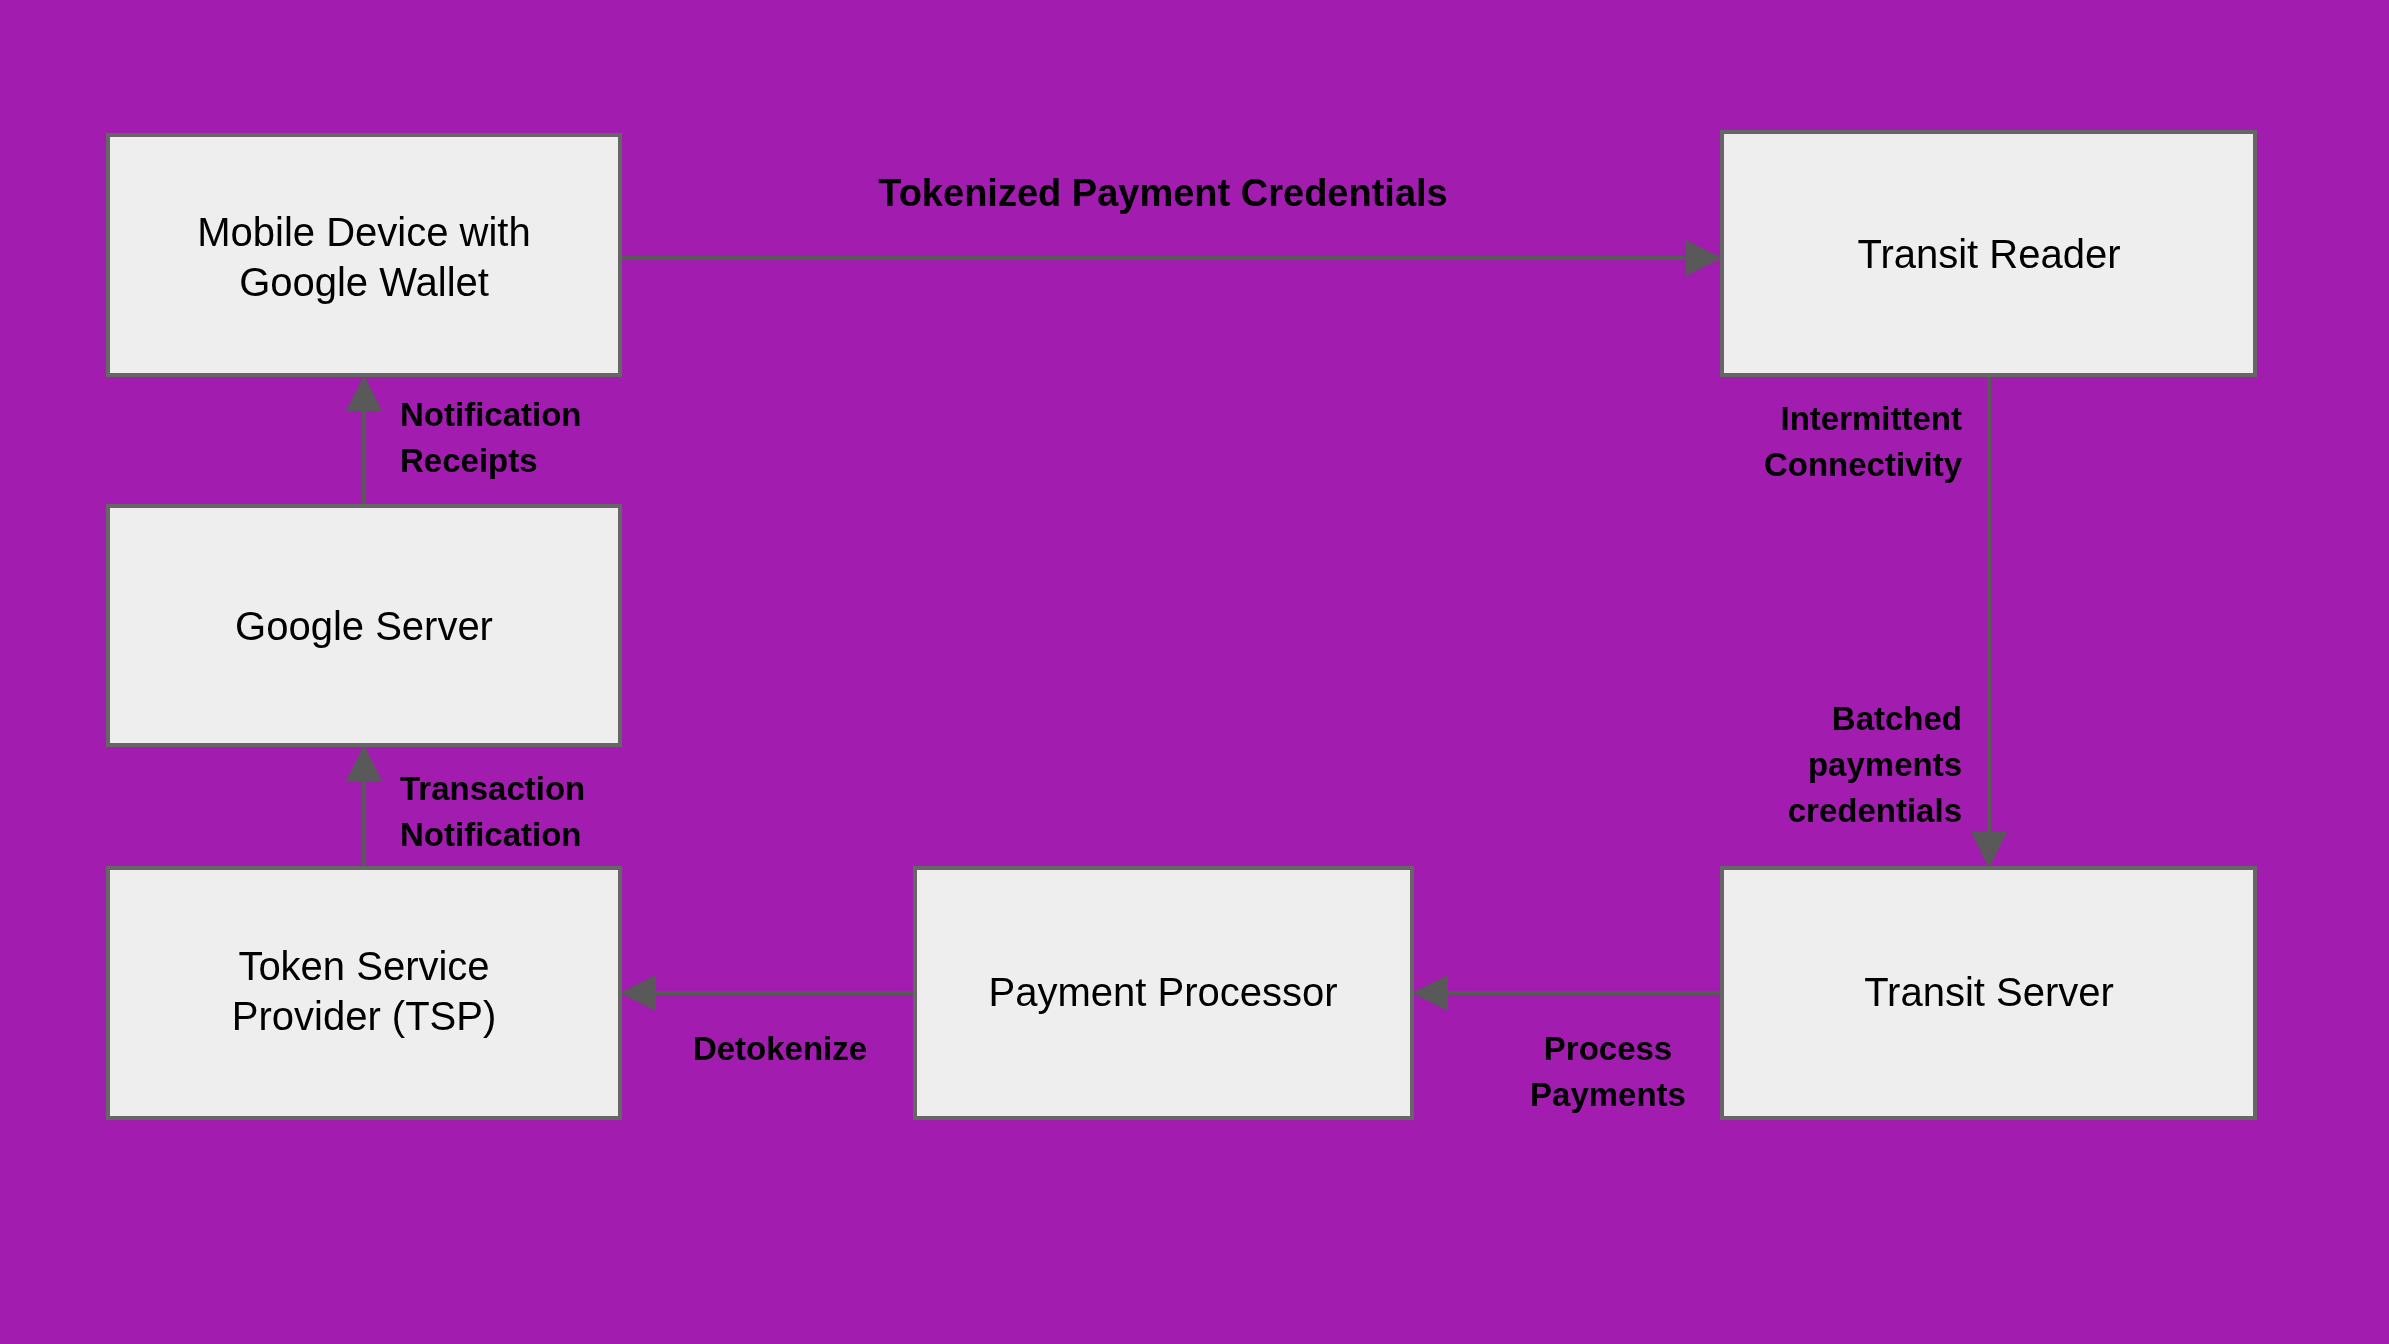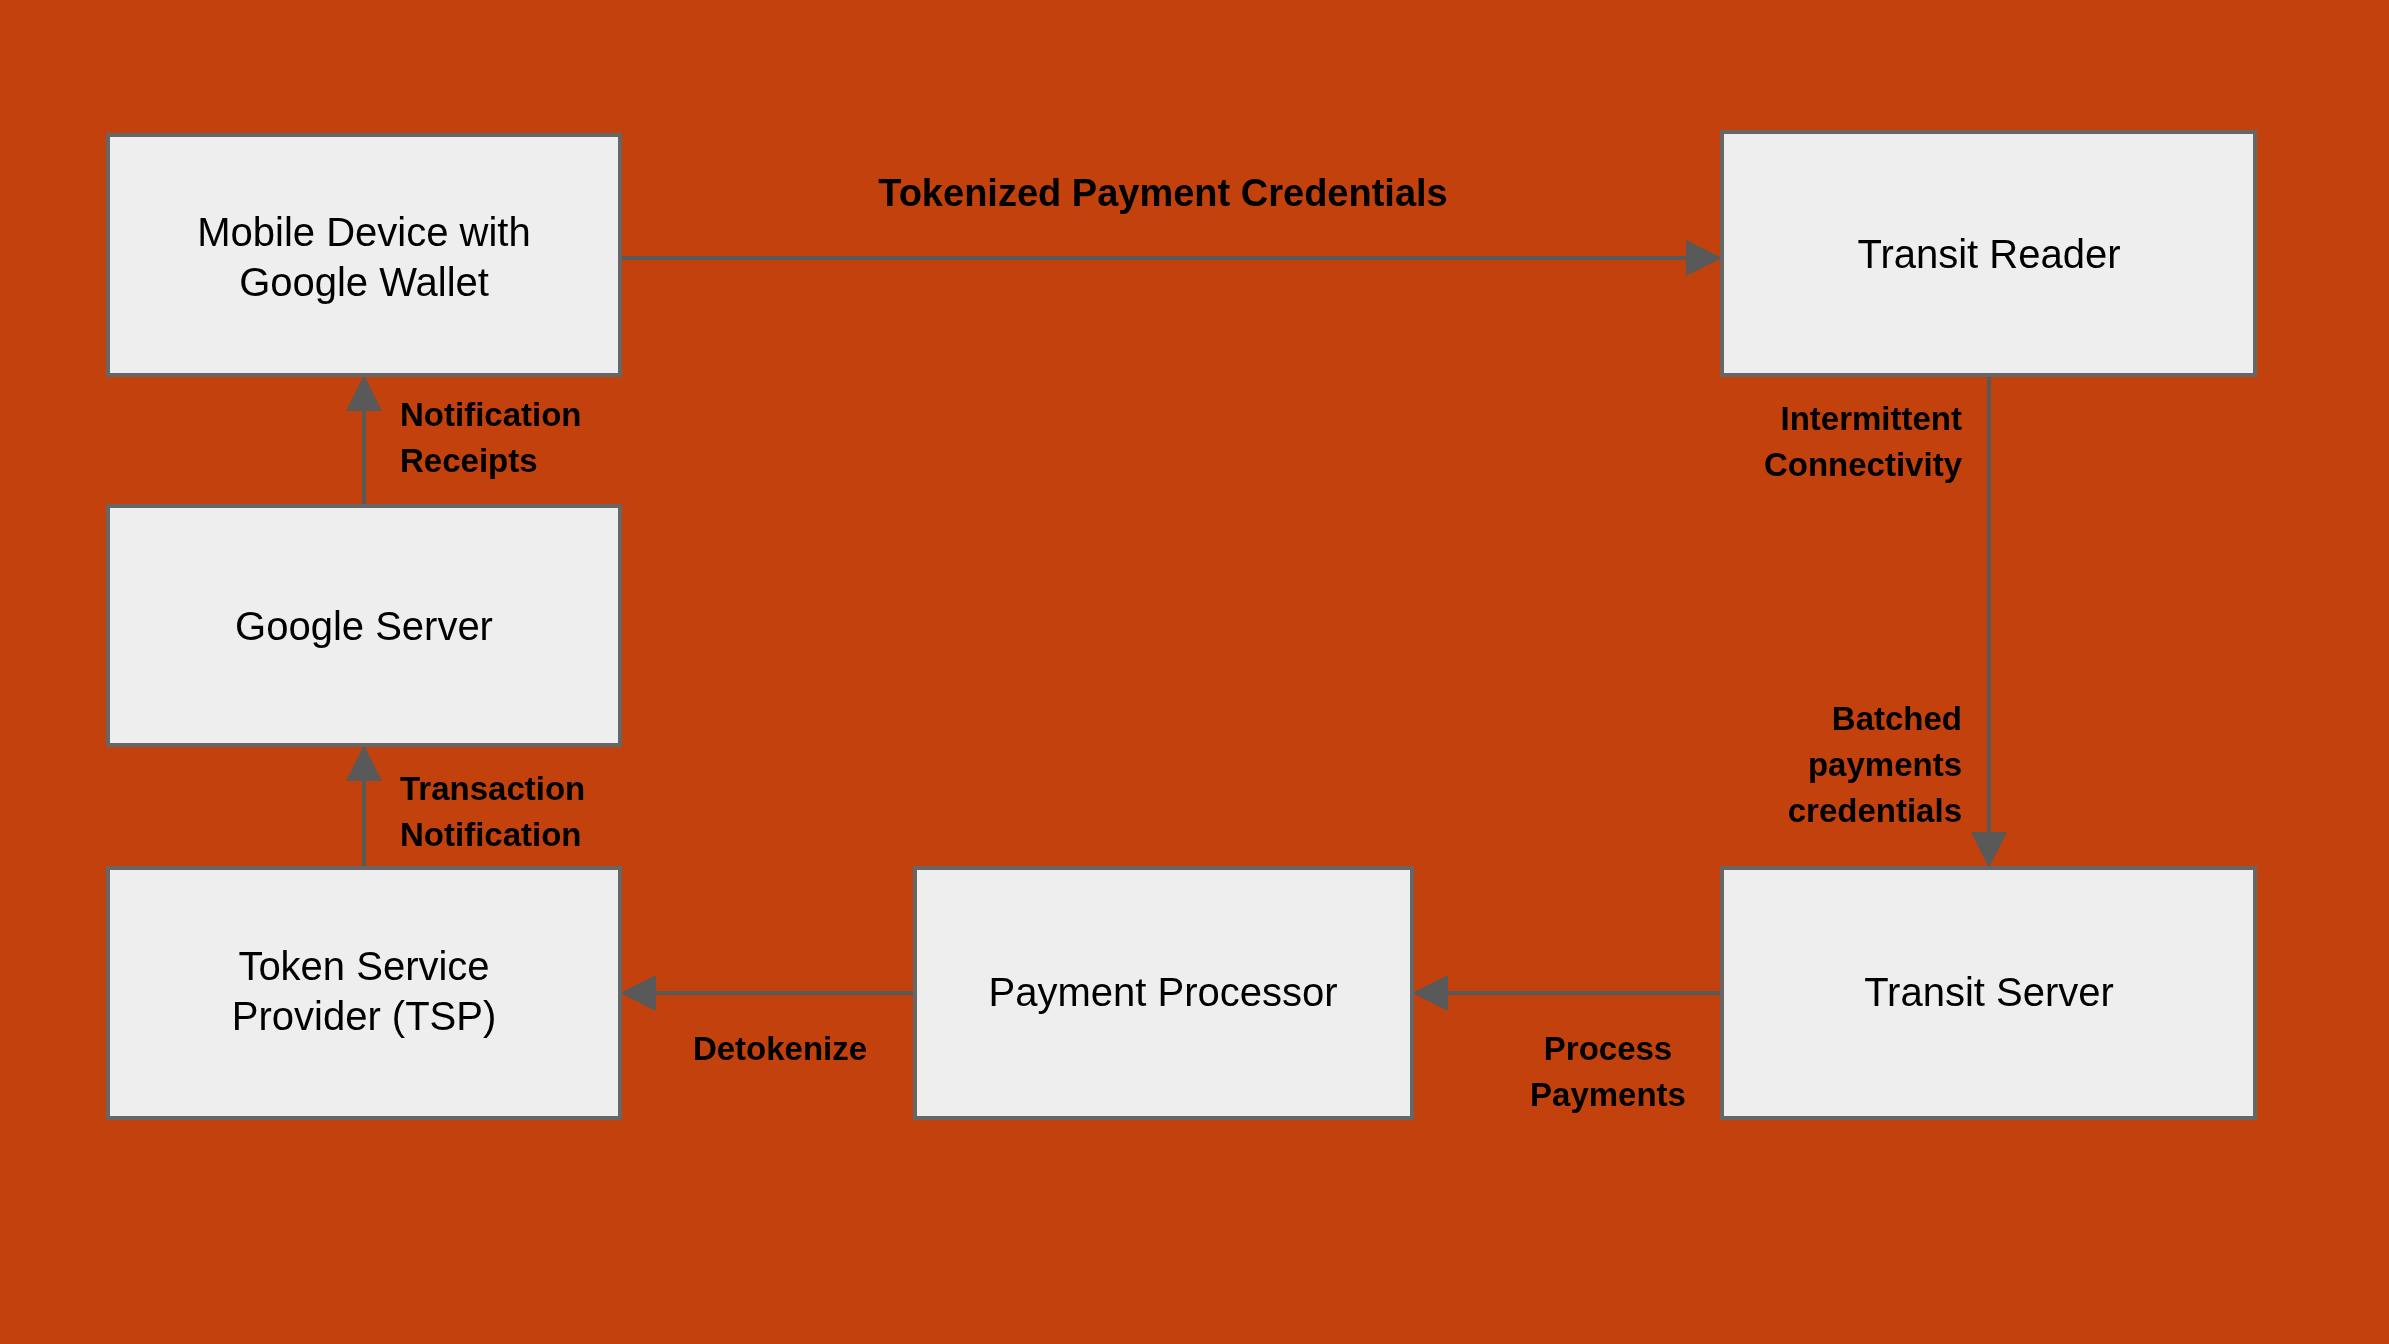--- a/index.html
+++ b/index.html
@@ -10,21 +10,21 @@
   body {
     width: 2389px;
     height: 1344px;
     overflow: hidden;
     font-family: "Liberation Sans", sans-serif;
   }
   #diagram-canvas {
     position: relative;
     width: 2389px;
     height: 1344px;
-    background: #c2410c;
+    background: #a21caf;
   }
   svg.flow {
     position: absolute;
     top: 0;
     left: 0;
     width: 2389px;
     height: 1344px;
   }
   .node-rect {
     fill: #eeeeee;

